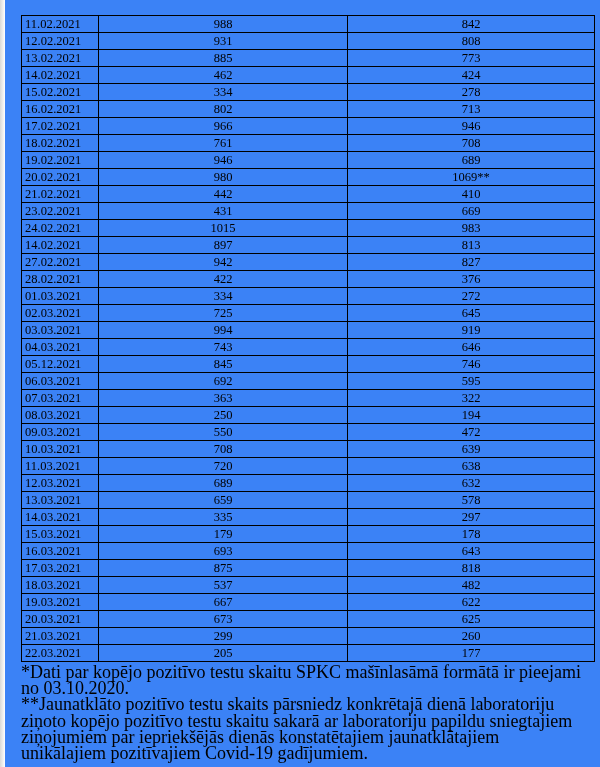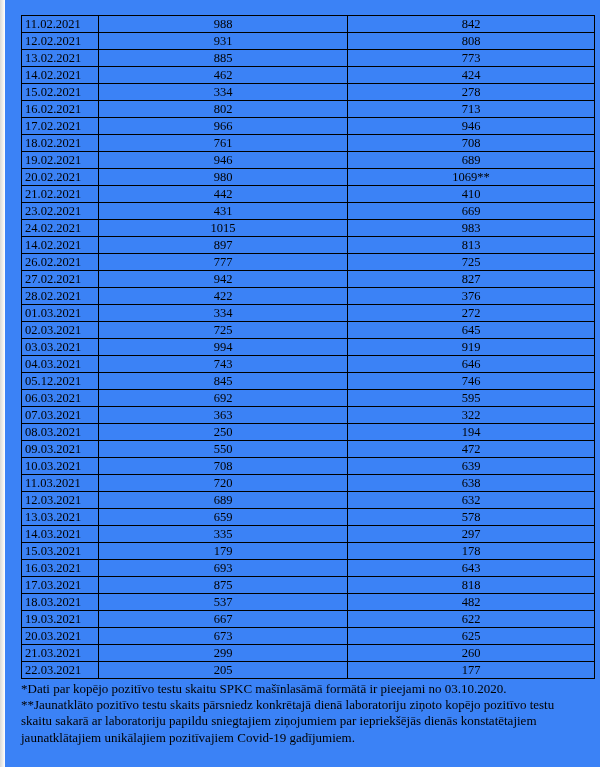--- a/index.html
+++ b/index.html
@@ -40,21 +40,21 @@
     white-space: nowrap;
     overflow: hidden;
   }
   td.c-date { text-align: left; width: 70px; }
   td.c-num  { text-align: center; }
   td.c-num-1 { width: 242px; }
   td.c-num-2 { width: 240px; }
   .footnotes {
     width: 566px;
     margin-top: 2px;
-    font-size: 13px;
+    font-size: 18px;
     line-height: 16.2px;
   }
   .footnotes p {
     margin: 0;
     text-align: left;
   }
 </style>
 </head>
 <body>
 
@@ -125,25 +125,20 @@
         </tr>
         <tr>
           <td class="c-date">24.02.2021</td>
           <td class="c-num c-num-1">1015</td>
           <td class="c-num c-num-2">983</td>
         </tr>
         <tr>
           <td class="c-date">14.02.2021</td>
           <td class="c-num c-num-1">897</td>
           <td class="c-num c-num-2">813</td>
-        </tr>
-        <tr>
-          <td class="c-date">26.02.2021</td>
-          <td class="c-num c-num-1">777</td>
-          <td class="c-num c-num-2">725</td>
         </tr>
         <tr>
           <td class="c-date">27.02.2021</td>
           <td class="c-num c-num-1">942</td>
           <td class="c-num c-num-2">827</td>
         </tr>
         <tr>
           <td class="c-date">28.02.2021</td>
           <td class="c-num c-num-1">422</td>
           <td class="c-num c-num-2">376</td>

